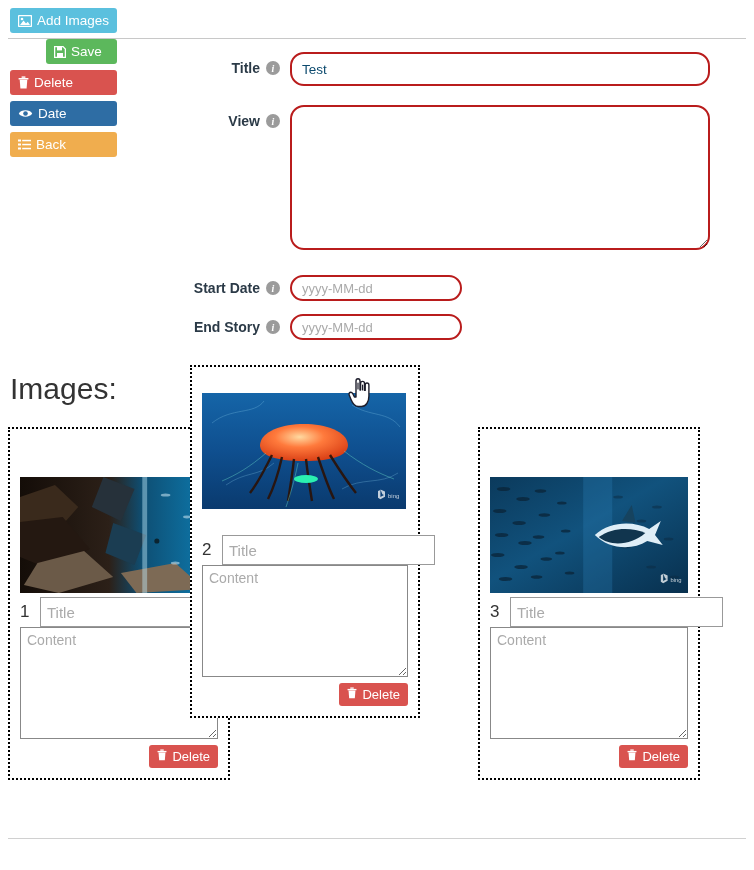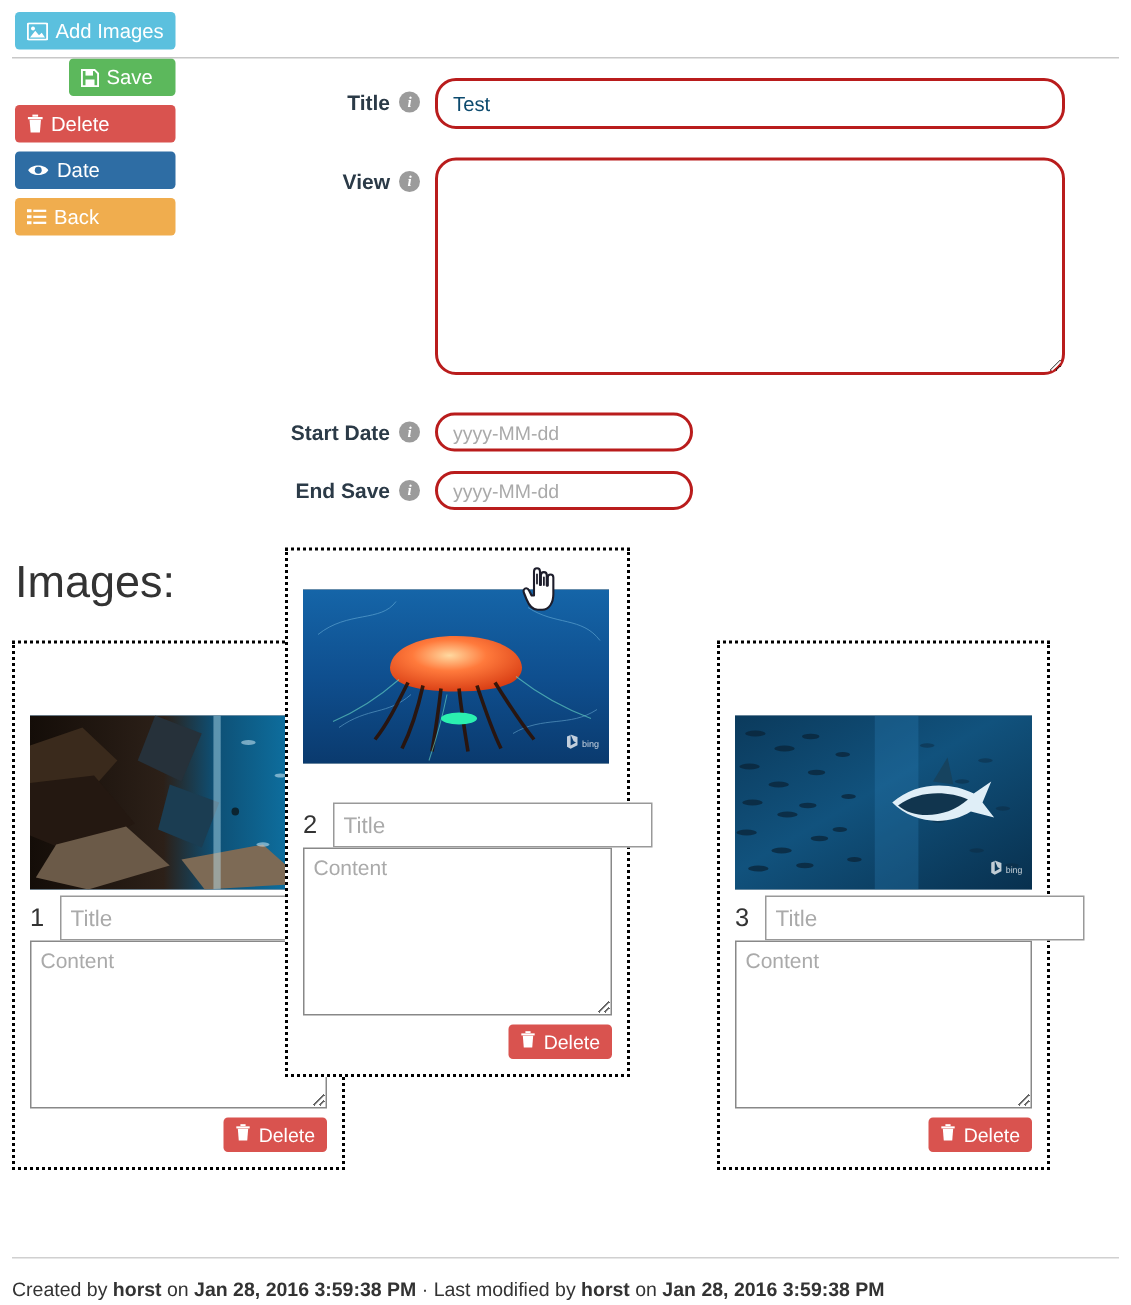--- a/index.html
+++ b/index.html
@@ -223,21 +223,21 @@
   <div class="form-row" id="row-start">
     <div class="form-label">
       <span>Start Date</span>
       <span class="info-icon">i</span>
     </div>
     <input class="fc" id="inp-start" type="text" placeholder="yyyy-MM-dd" style="">
   </div>
 
   <div class="form-row" id="row-end">
     <div class="form-label">
-      <span>End Save</span>
+      <span>End Story</span>
       <span class="info-icon">i</span>
     </div>
     <input class="fc" id="inp-end" type="text" placeholder="yyyy-MM-dd" style="">
   </div>
 
   <h2 class="images-heading">Images:</h2>
 
   <div class="card" id="card-1">
     <div class="card-thumb-wrap">
       <svg class="card-thumb" viewBox="0 0 204 116" preserveAspectRatio="none">
@@ -423,17 +423,14 @@
     <svg width="26" height="30" viewBox="0 0 26 30">
       <path d="M9 3 C9 1.6 10 0.8 11 0.8 C12 0.8 13 1.6 13 3 L13 12 L13.6 12 L13.6 5.5 C13.6 4.2 14.6 3.4 15.6 3.4 C16.6 3.4 17.5 4.2 17.5 5.5 L17.5 12.4 L18.2 12.4 L18.2 7 C18.2 5.8 19.1 5 20 5 C21 5 21.9 5.8 21.9 7 L21.9 18 C21.9 24 19 28.5 14.5 28.5 L11.5 28.5 C8 28.5 5.6 25.5 4 21.5 L2.2 17 C1.6 15.4 2.6 14.2 3.8 14.2 C4.6 14.2 5.3 14.8 5.8 15.8 L7.4 19 L9 19 Z" fill="#ffffff" stroke="#1d1d2b" stroke-width="1.4" stroke-linejoin="round"></path>
       <g stroke="#1d1d2b" stroke-width="1.2" stroke-linecap="round">
         <line x1="11" y1="5" x2="11" y2="11"></line>
         <line x1="15.6" y1="7" x2="15.6" y2="12"></line>
       </g>
     </svg>
   </div>
 
   <div class="footer-rule"></div>
-  <div class="footer-text">
-    <span>Created by </span><b>horst</b><span> on </span><b>Jan 28, 2016 3:59:38 PM</b><span> · </span><span>Last modified by </span><b>horst</b><span> on </span><b>Jan 28, 2016 3:59:38 PM</b>
-  </div>
 
 </div>
 
 </body></html>

